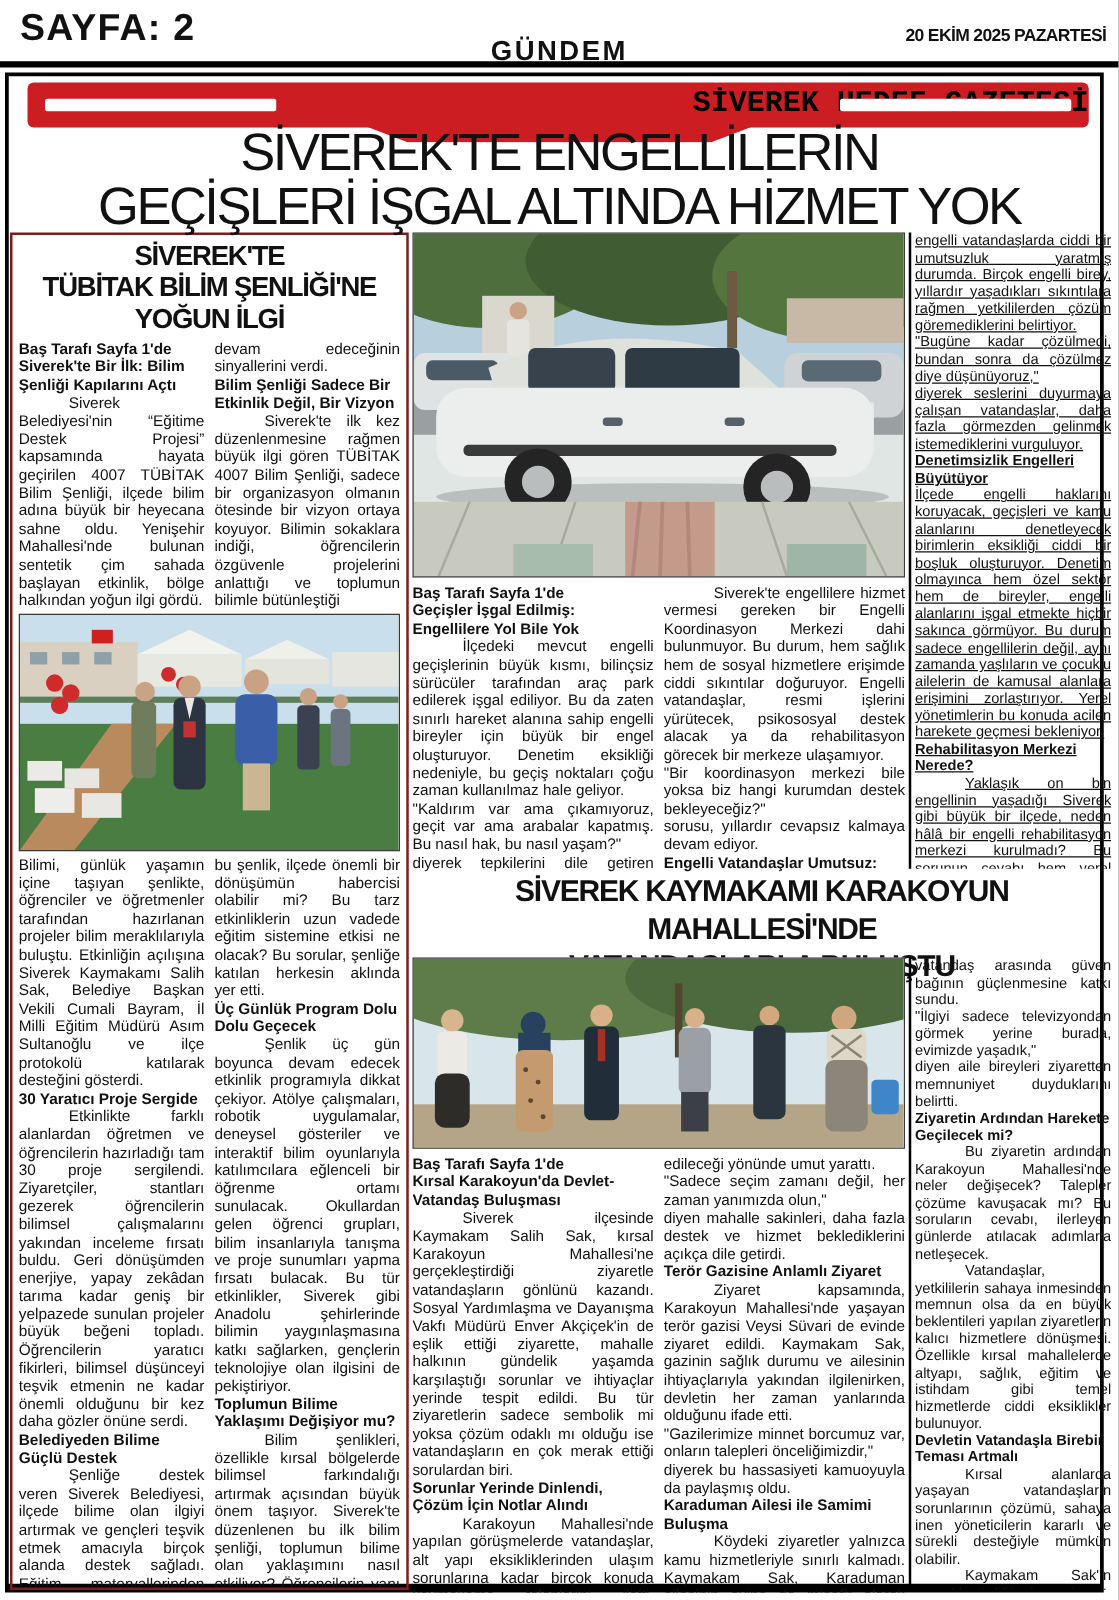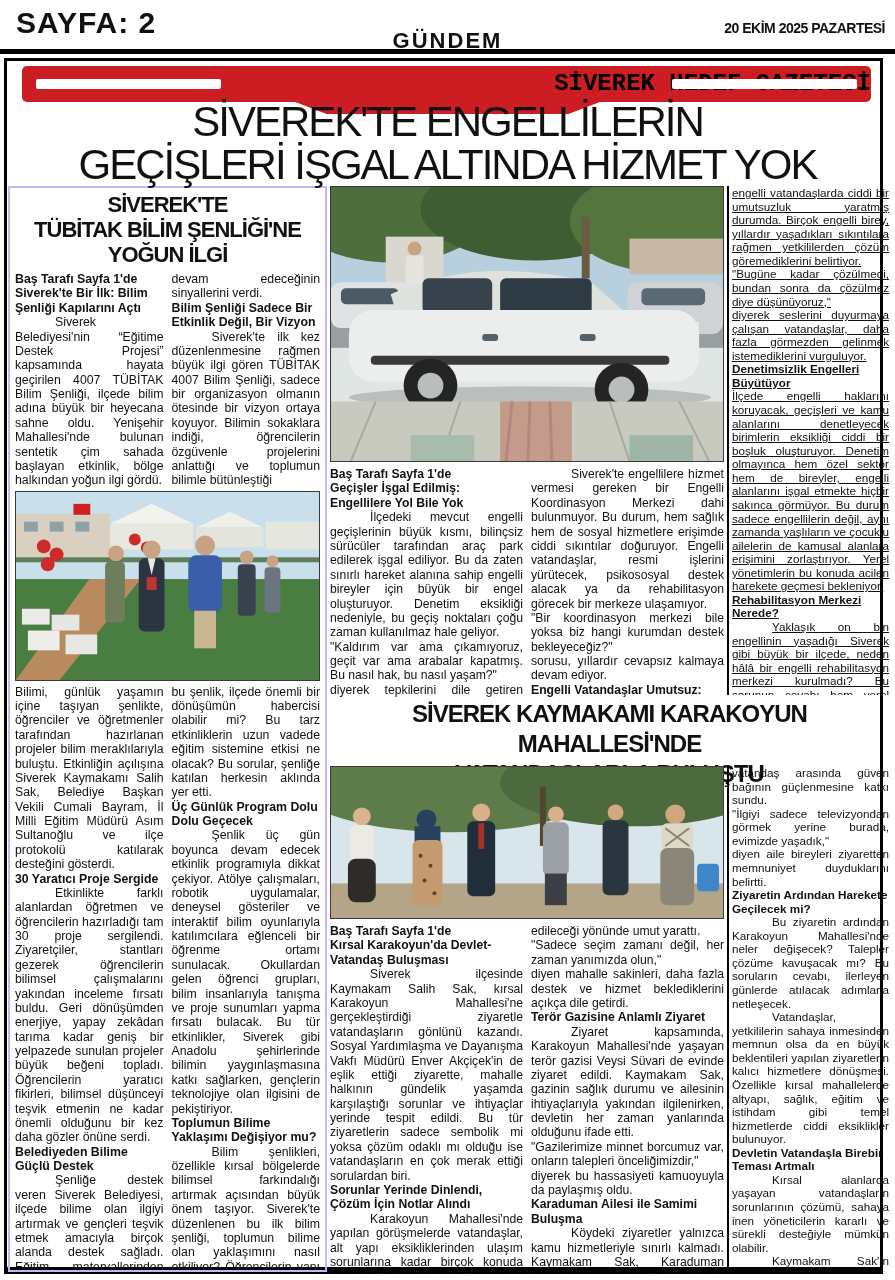--- a/index.html
+++ b/index.html
@@ -19,21 +19,21 @@
   .stripe-right{right:14px;width:185px;}
   .masthead .mtitle{line-height:36px;text-align:right;color:#000000;font-weight:bold;font-size:24px;letter-spacing:0;font-family:Liberation Mono, monospace;}
   .masthead-tab{position:absolute;left:50%;transform:translateX(-50%);top:101px;width:310px;height:13px;
                 clip-path:polygon(0 0,100% 0,89% 100%,11% 100%);z-index:1;}
   
   .headline1{position:absolute;left:8px;top:100px;width:879px;text-align:center;font-weight:normal;
              font-size:42px;line-height:43px;letter-spacing:-2px;z-index:3;}
   .headline2{position:absolute;left:330px;top:699px;width:559px;text-align:center;font-weight:bold;
              font-size:24px;line-height:30px;letter-spacing:-1px;}
   
-  .colbox-left{position:absolute;left:8px;top:186px;width:319px;height:1086px;border:2px solid #c4b5fd;
+  .colbox-left{position:absolute;left:8px;top:186px;width:319px;height:1086px;border:2px solid #7f1d1d;
                box-sizing:border-box;padding:2px 5px;overflow:hidden;}
   .art1-title{text-align:center;font-weight:bold;font-size:22px;line-height:25px;letter-spacing:-1px;margin:2px 0 5px;}
   .twocol{display:flex;gap:8px;text-align:justify;}
   .twocol .col{flex:1;min-width:0;}
   .colbox-left .twocol{font-size:12.3px;line-height:1.17;}
   .photo-frame{border:1px solid #3a3a3a;box-sizing:border-box;overflow:hidden;background:#dfe6e4;}
   .photo1{width:100%;height:190px;margin:3px 0 4px;}
   .photo2{position:absolute;left:330px;top:186px;width:394px;height:276px;}
   .photo3{position:absolute;left:330px;top:766px;width:394px;height:153px;}
   .midcols1{position:absolute;left:330px;top:467px;width:394px;height:231px;font-size:12.2px;line-height:1.18;overflow:hidden;}

